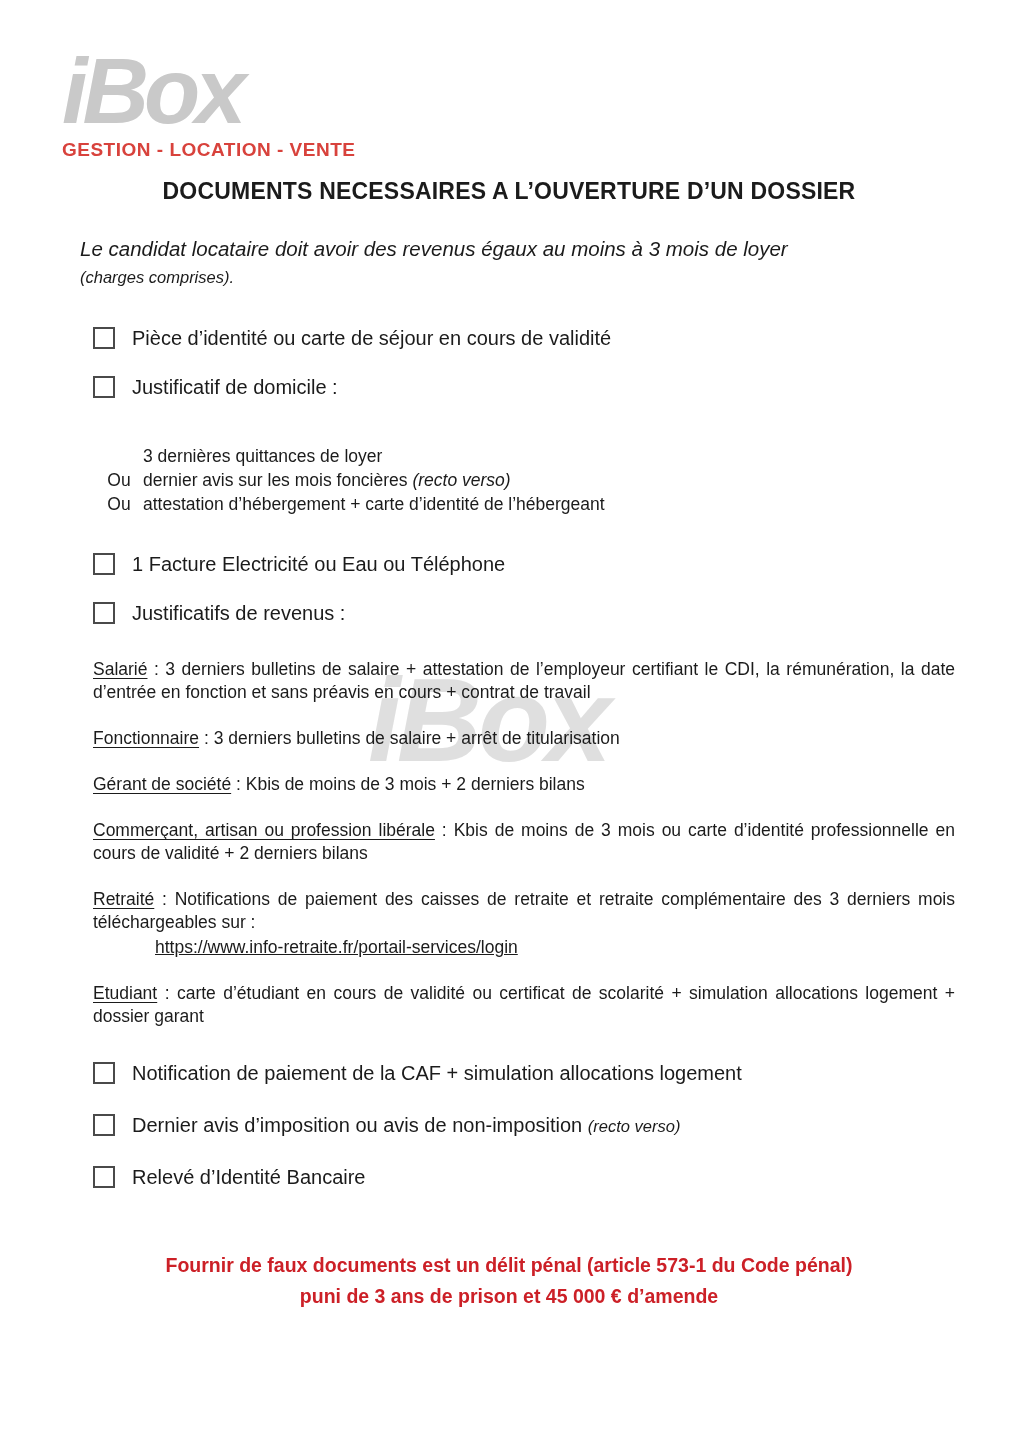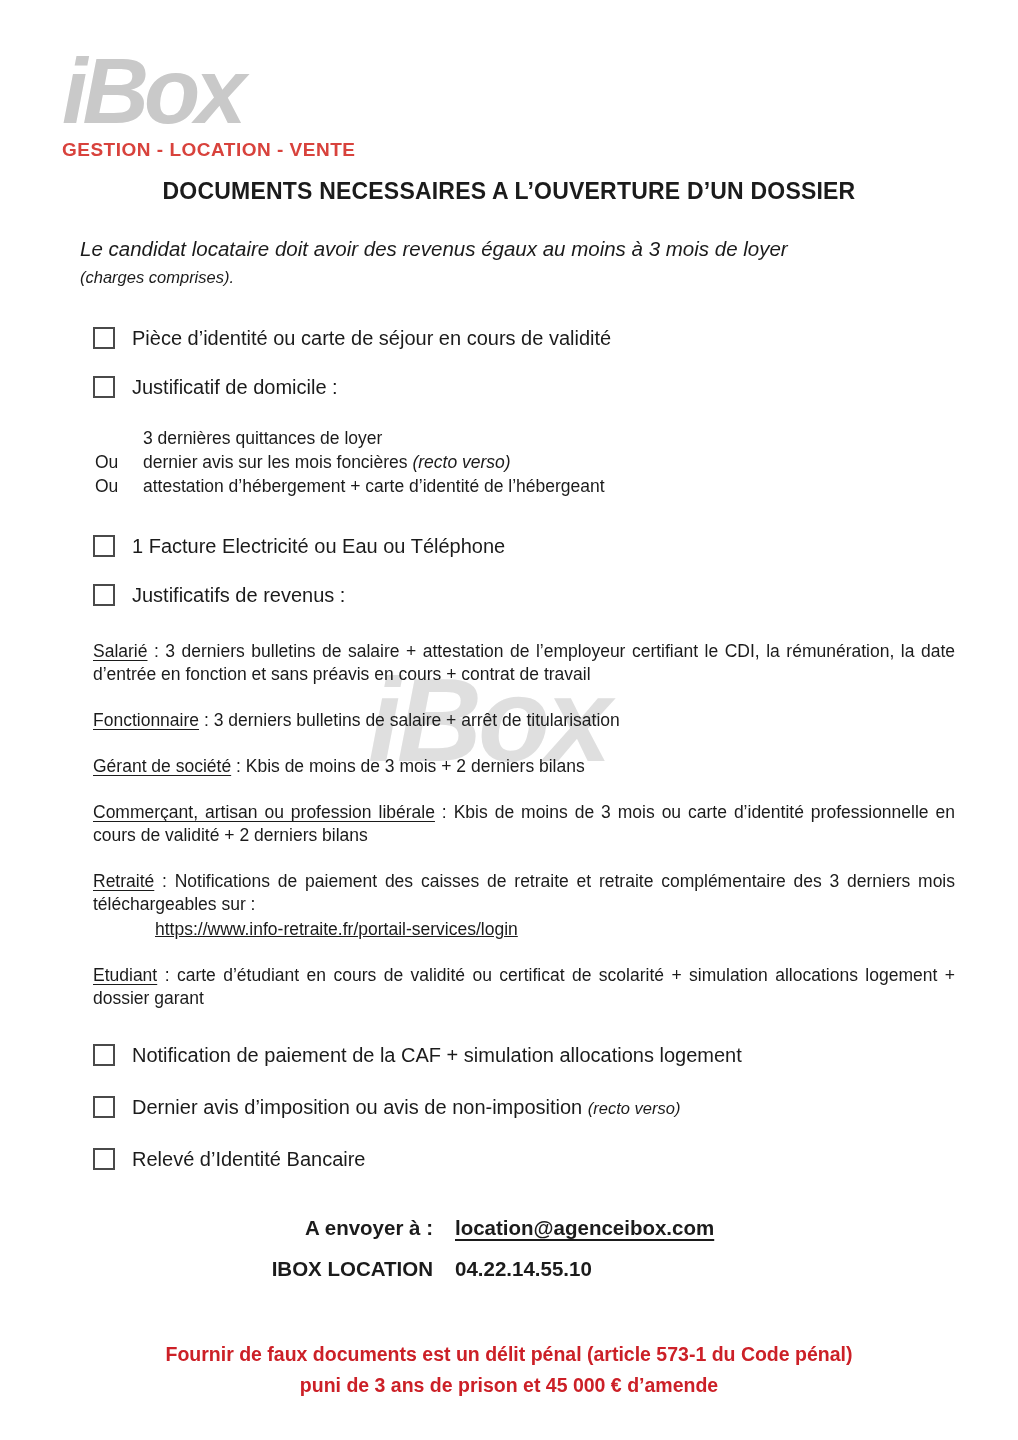--- a/index.html
+++ b/index.html
@@ -65,21 +65,21 @@
     flex: none;
     width: 22px; height: 22px;
     border: 2.5px solid #4a4a4a;
     background: #ffffff;
     box-sizing: border-box;
   }
   .check-label { font-size: 20px; }
   .check-note { font-style: italic; font-size: 16.5px; }
 
   
-  .options { margin: 24px 63px 0 95px; }
+  .options { margin: 42px 63px 0 95px; text-align: center; }
   .opt-row { display: flex; font-size: 17.5px; line-height: 24px; }
   .opt-prefix { flex: none; width: 48px; }
   .opt-note { font-style: italic; }
 
   
   .profiles { margin: 30px 63px 0 93px; }
   .profile {
     margin: 12px 0 23px 0;
     font-size: 17.5px;
     line-height: 23px;
@@ -195,30 +195,20 @@
       <div class="check-row" style="margin-bottom:22px;">
         <span class="checkbox"></span>
         <span class="check-label"><span>Dernier avis d’imposition ou avis de non-imposition </span><span class="check-note">(recto verso)</span></span>
       </div>
       <div class="check-row">
         <span class="checkbox"></span>
         <span class="check-label"><span>Relevé d’Identité Bancaire</span><span class="check-note"></span></span>
       </div>
     </div>
 
-    <div class="contact">
-      <div class="contact-row">
-        <span class="contact-left">A envoyer à :</span>
-        <span class="contact-right"><a href="#" class="contact-email">location@agenceibox.com</a></span>
-      </div>
-      <div class="contact-row">
-        <span class="contact-left">IBOX LOCATION</span>
-        <span class="contact-right">04.22.14.55.10</span>
-      </div>
-    </div>
 
     <div class="warning">
       <div>Fournir de faux documents est un délit pénal (article 573-1 du Code pénal)</div>
       <div>puni de 3 ans de prison et 45 000 € d’amende</div>
     </div>
 
   </div>
 </div>
 
 </body></html>

